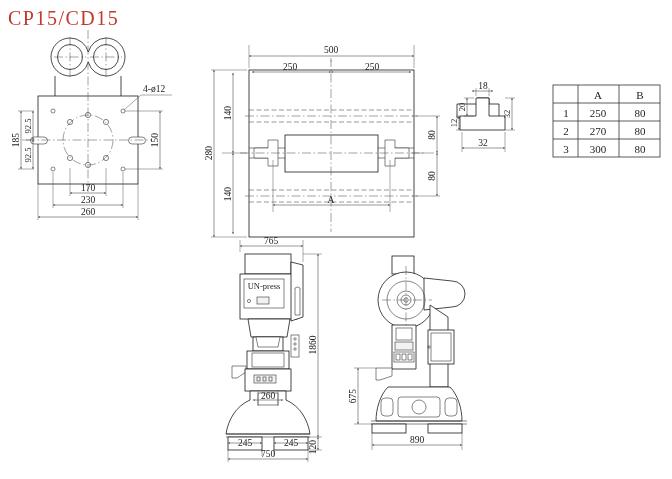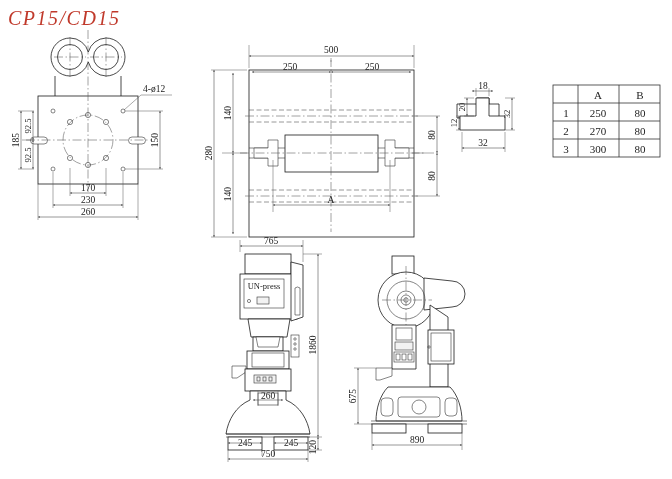--- a/index.html
+++ b/index.html
@@ -53,21 +53,21 @@
   }
   .fillwhite { fill: #ffffff; }
   .fillgrey { fill: #f2f2f2; }
   .tblline { stroke: #333333; stroke-width: 0.8; fill: none; }
 </style>
 </head>
 <body>
 
 <div id="sheet" style="background: rgb(255, 255, 255);">
 
-  <div class="title-text" style="color: rgb(192, 57, 43); font-style: italic;">CP15/CD15</div>
+  <div class="title-text" style="color: rgb(192, 57, 43);">CP15/CD15</div>
 
   <svg id="drawing-svg" viewBox="0 0 672 479">
 
     <g>
 
       <g>
         <path class="ln fillwhite" d="M51,57 a19,19 0 0 1 19,-19 a19,19 0 0 1 18.3,14 a19,19 0 0 1 17.7,-14 a19,19 0 0 1 19,19 a19,19 0 0 1 -19,19 a19,19 0 0 1 -17.7,-14 a19,19 0 0 1 -18.3,14 a19,19 0 0 1 -19,-19 z"></path>
         <circle class="ln" cx="70" cy="57" r="12.5"></circle>
         <circle class="ln" cx="106" cy="57" r="12.5"></circle>
         <line class="ln-center" x1="70" y1="37" x2="70" y2="78"></line>

